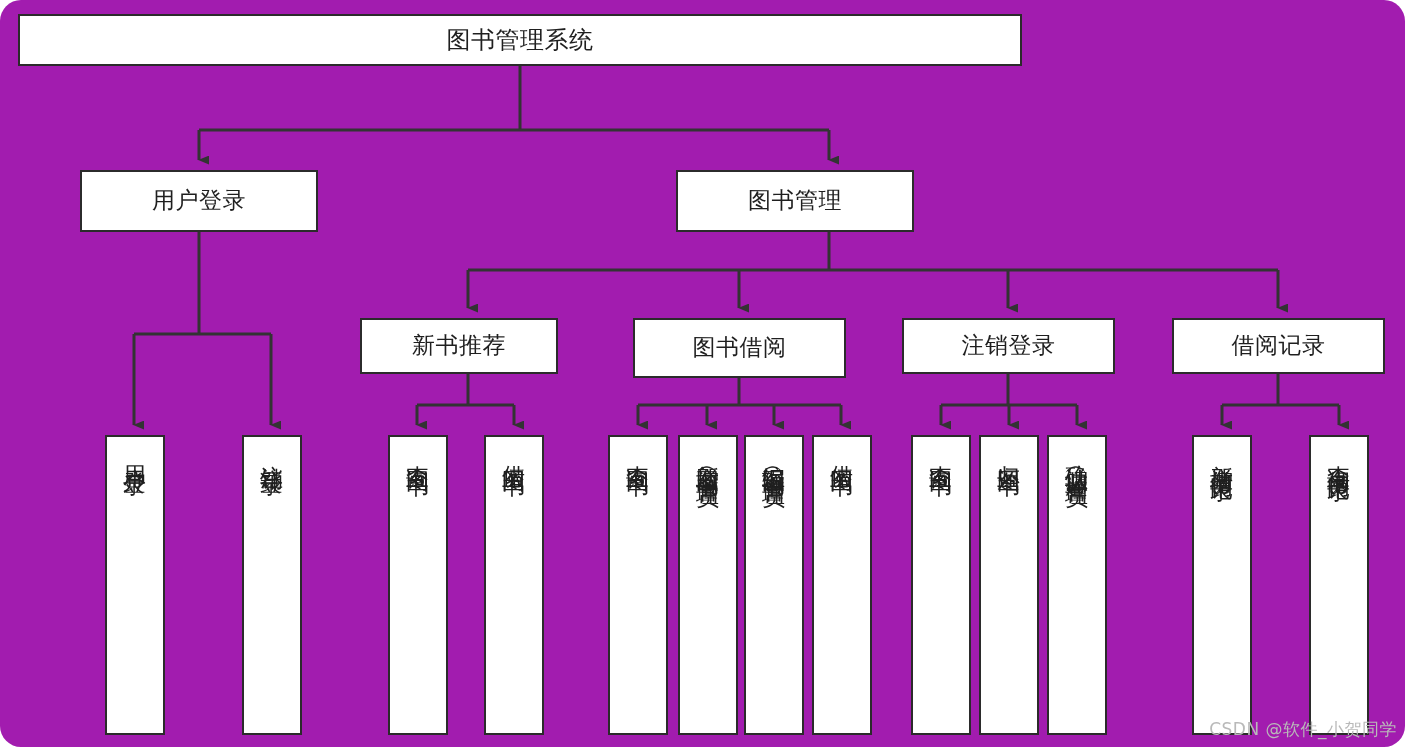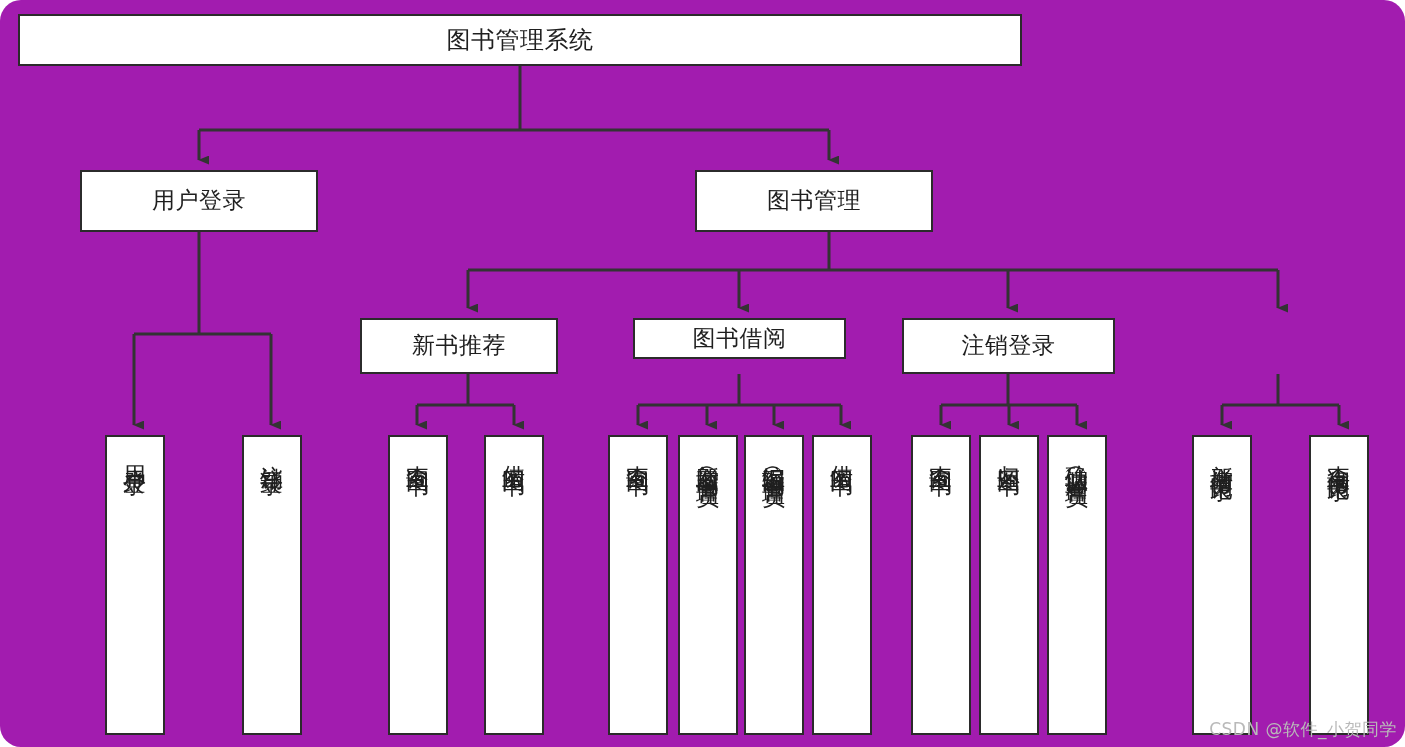--- a/index.html
+++ b/index.html
@@ -135,36 +135,39 @@
   </svg>
 
   <div class="node horiz root" style="left:18px; top:14px; width:1004px; height:52px;">
     <span class="node-label">图书管理系统</span>
   </div>
 
   <div class="node horiz" style="left:80px; top:170px; width:238px; height:62px;">
     <span class="node-label">用户登录</span>
   </div>
 
-  <div class="node horiz" style="left:695px; top:170px; width:238px; height:62px;">
+  <div class="node horiz" style="left:676px; top:170px; width:238px; height:62px;">
     <span class="node-label">图书管理</span>
   </div>
 
   <div class="node horiz" style="left:360px; top:318px; width:198px; height:56px;">
     <span class="node-label">新书推荐</span>
   </div>
 
-  <div class="node horiz" style="left:633px; top:318px; width:213px; height:41px;text-align:center;">
+  <div class="node horiz" style="left:633px; top:318px; width:213px; height:60px;text-align:center;">
     <span class="node-label">图书借阅</span>
   </div>
 
   <div class="node horiz" style="left:902px; top:318px; width:213px; height:56px;">
     <span class="node-label">注销登录</span>
   </div>
 
+  <div class="node horiz" style="left:1172px; top:318px; width:213px; height:56px;">
+    <span class="node-label">借阅记录</span>
+  </div>
 
   <div class="node vert" style="left:105px; top:435px; width:60px; height:300px;">
     <span class="node-label">用户登录</span>
   </div>
 
   <div class="node vert" style="left:242px; top:435px; width:60px; height:300px;">
     <span class="node-label">注销登录</span>
   </div>
 
   <div class="node vert" style="left:388px; top:435px; width:60px; height:300px;">

